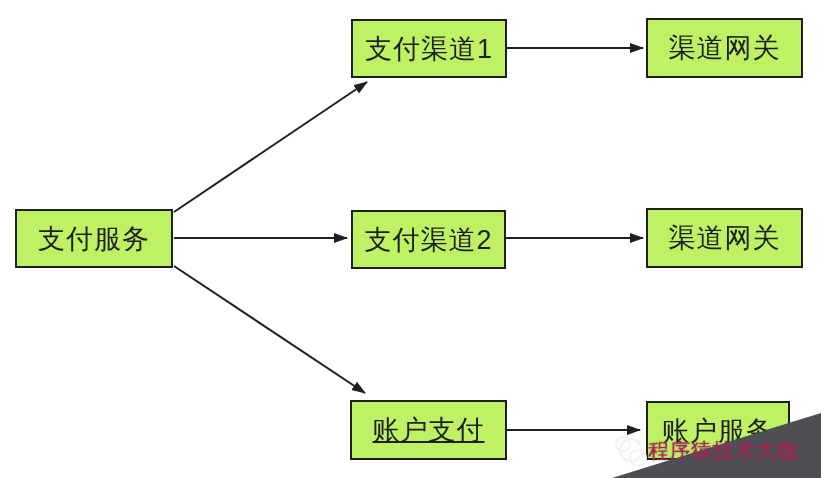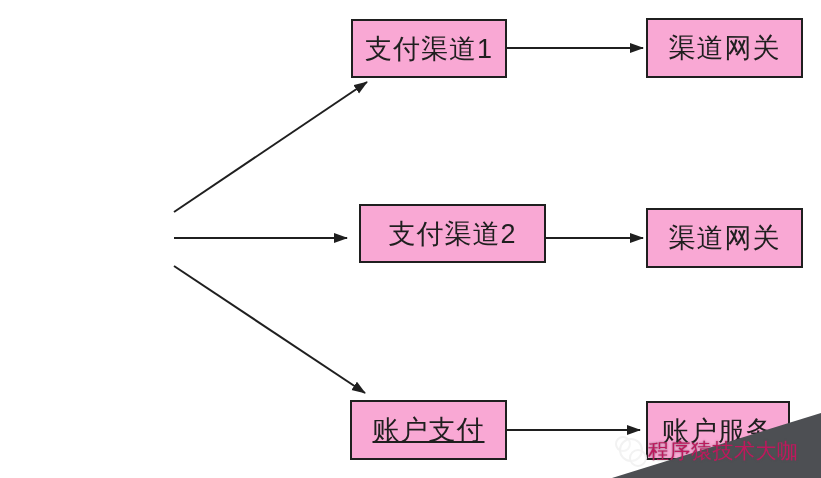--- a/index.html
+++ b/index.html
@@ -14,34 +14,34 @@
   .edges-layer {
     position: absolute;
     left: 0; top: 0;
     width: 821px; height: 478px;
     z-index: 1;
   }
   .node {
     position: absolute;
     box-sizing: border-box;
     border: 2px solid #1f1f1f;
-    background: #f9a8d4;
+    background: #bef264;
     display: flex;
     align-items: center;
     justify-content: center;
     font-size: 27px;
     color: #1f1f1f;
     letter-spacing: 1px;
     z-index: 2;
     white-space: nowrap;
   }
   #n-payment-service { left: 15px;  top: 209px; width: 158px; height: 59px; }
   #n-channel1        { left: 351px; top: 19px;  width: 156px; height: 59px; }
   #n-gateway1        { left: 646px; top: 18px;  width: 157px; height: 60px; }
-  #n-channel2        { left: 351px; top: 204px; width: 187px; height: 59px; margin-left: 8px; }
+  #n-channel2        { left: 351px; top: 210px; width: 155px; height: 59px; }
   #n-gateway2        { left: 646px; top: 208px; width: 157px; height: 60px; }
   #n-account-pay     { left: 350px; top: 400px; width: 157px; height: 60px; text-decoration: underline; }
   #n-account-service { left: 646px; top: 401px; width: 144px; height: 59px; justify-content: center; }
 
   .wm-triangle {
     position: absolute;
     left: 612px; top: 413px;
     width: 209px; height: 65px;
     background: #4d4f53;
     clip-path: polygon(0 100%, 100% 0, 100% 100%);
@@ -77,20 +77,23 @@
       </marker>
     </defs>
     <line x1="174" y1="212" x2="367" y2="82" stroke="#1f1f1f" stroke-width="2" marker-end="url(#arrowhead)"></line>
     <line x1="174" y1="238" x2="347" y2="238" stroke="#1f1f1f" stroke-width="2" marker-end="url(#arrowhead)"></line>
     <line x1="174" y1="266" x2="365" y2="393" stroke="#1f1f1f" stroke-width="2" marker-end="url(#arrowhead)"></line>
     <line x1="507" y1="48" x2="643" y2="48" stroke="#1f1f1f" stroke-width="2" marker-end="url(#arrowhead)"></line>
     <line x1="506" y1="238" x2="643" y2="238" stroke="#1f1f1f" stroke-width="2" marker-end="url(#arrowhead)"></line>
     <line x1="507" y1="430" x2="640" y2="430" stroke="#1f1f1f" stroke-width="2" marker-end="url(#arrowhead)"></line>
   </svg>
 
+  <div class="node" id="n-payment-service">
+    <span>支付服务</span>
+  </div>
 
   <div class="node" id="n-channel1">
     <span>支付渠道1</span>
   </div>
 
   <div class="node" id="n-gateway1">
     <span>渠道网关</span>
   </div>
 
   <div class="node" id="n-channel2">

